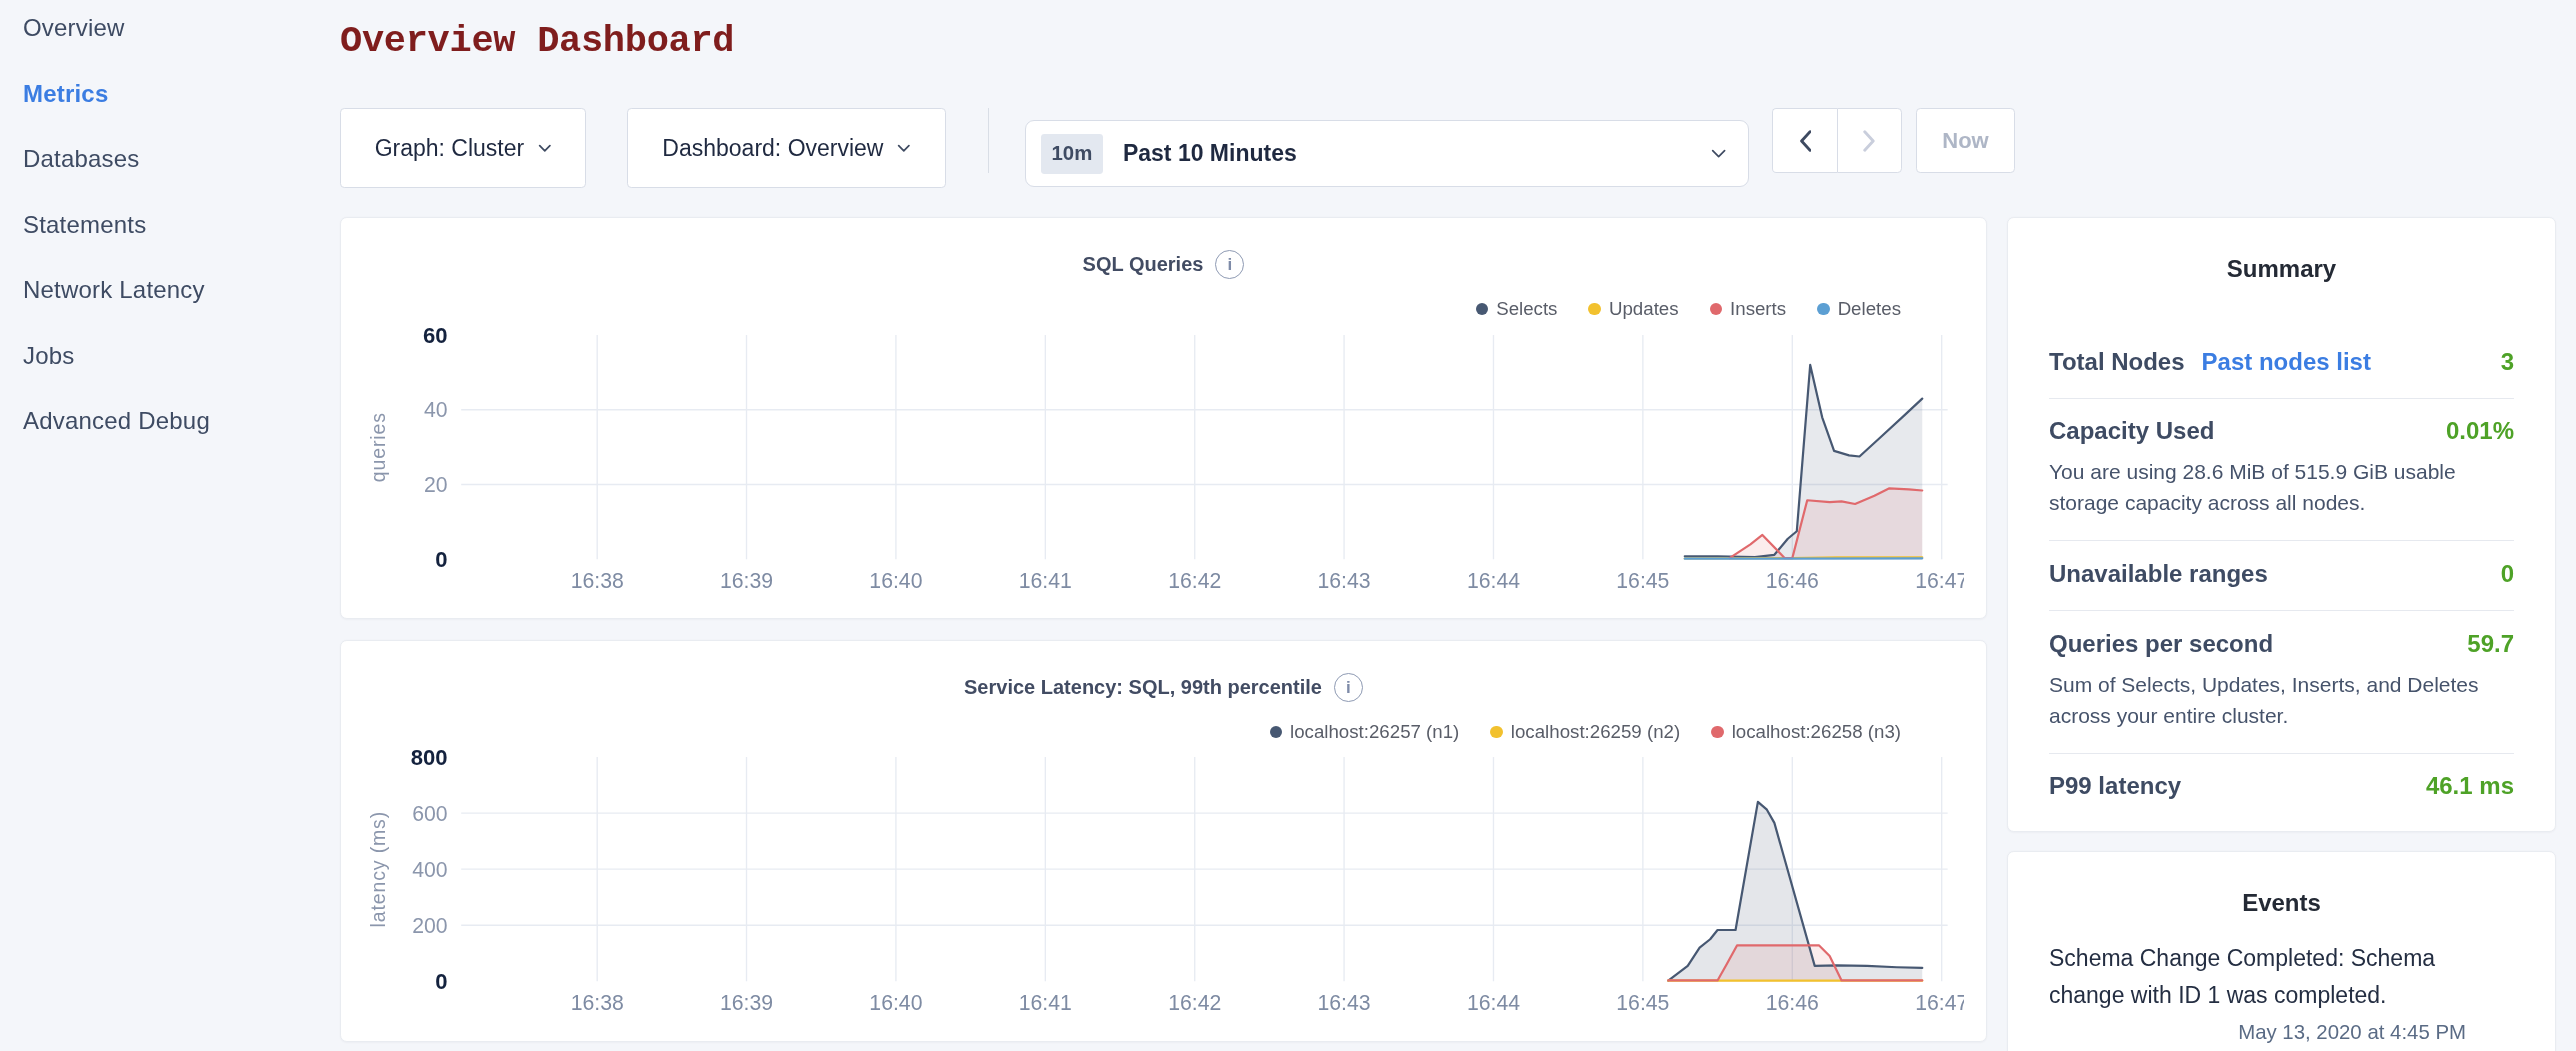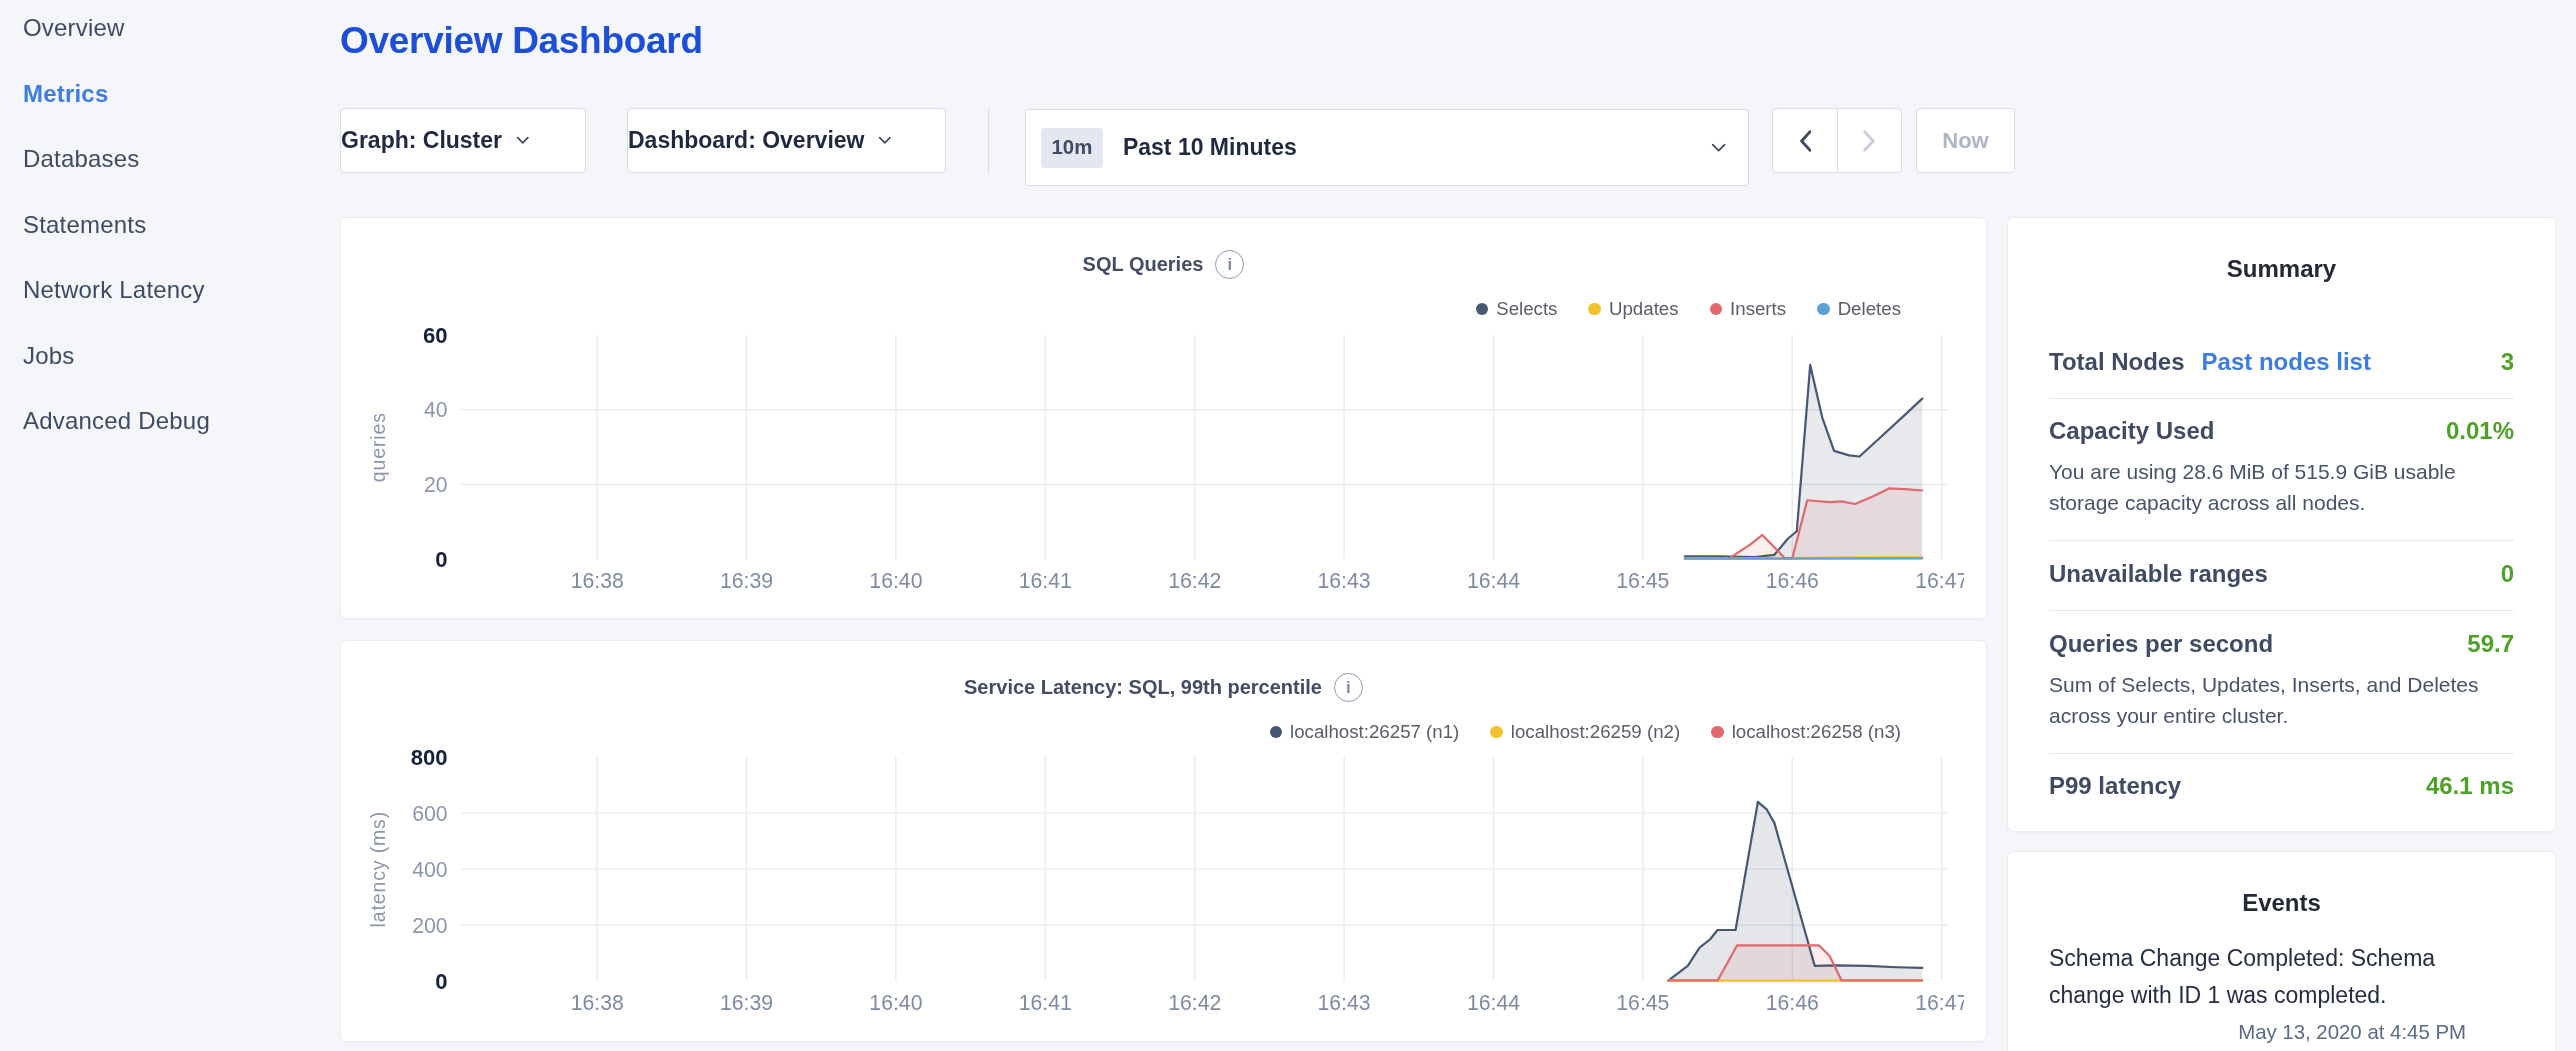--- a/index.html
+++ b/index.html
@@ -17,37 +17,37 @@
   .sidebar li {
     font-size:24px; color:#3e4b63; margin-bottom:40px; cursor:pointer;
     line-height:25.5px; letter-spacing:0.2px;
   }
   .sidebar li.active { color:#3b7de2; font-weight:700; }
 
   
   .main { position:absolute; left:340px; top:0; width:1647px; }
   .page-title {
     position:absolute; left:0; top:20.4px; font-size:37px; font-weight:600;
-    color:#1d4ed8; letter-spacing:-0.3px;
+    color:#7f1d1d; letter-spacing:-0.3px;font-family:Liberation Mono, monospace;
   }
 
   
   .toolbar { position:absolute; left:0; top:108px; height:65px; width:1675px; }
   .dropdown {
-    position:absolute; top:0; height:65px; background:#fff;
+    position:absolute; top:0; height:80px; background:#fff;
     border:0.9px solid #d8dde7; border-radius:4.3px; display:flex;
-    align-items:center; justify-content:flex-start; gap:13.6px; cursor:pointer;
-    font-size:23px; font-weight:700; color:#1f2940;
+    align-items:center; justify-content:center; gap:13.6px; cursor:pointer;
+    font-size:23px; font-weight:400; color:#1f2940;
   }
   .dd-graph { left:0; width:246px; }
   .dd-dashboard { left:287px; width:319px; }
   .toolbar-divider { position:absolute; left:648px; top:0; width:0.9px; height:65px; background:#d9dee6; }
   .time-select {
-    position:absolute; left:685px; top:1px; width:724px; height:77px;
-    background:#fff; border:0.9px solid #d8dde7; border-radius:3px;
+    position:absolute; left:685px; top:12px; width:724px; height:67px;
+    background:#fff; border:0.9px solid #d8dde7; border-radius:9px;
     display:flex; align-items:center; cursor:pointer;
   }
   .time-badge {
     margin-left:14.5px; background:#e3e8f0; border-radius:3.4px;
     padding:8.5px 11px; font-size:20.4px; font-weight:700; color:#3e4b63;
   }
   .time-label { margin-left:19.6px; font-size:23px; font-weight:700; color:#1f2940; }
   .time-chevron { margin-left:auto; margin-right:22px; display:flex; }
   .arrow-group { position:absolute; left:1432px; top:0; width:132px; height:65px; display:flex; }
   .arrow-btn {

